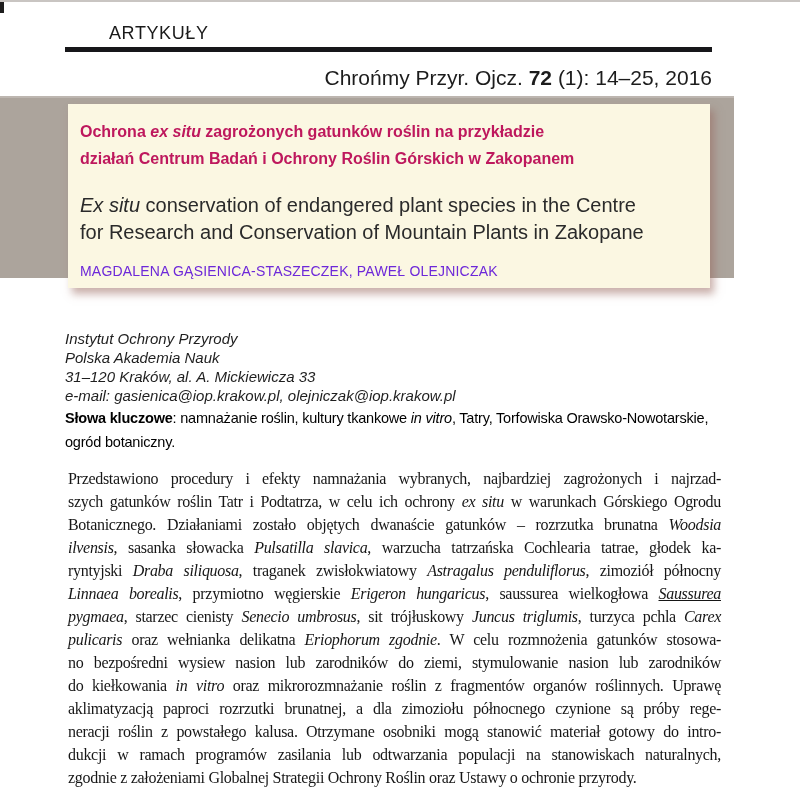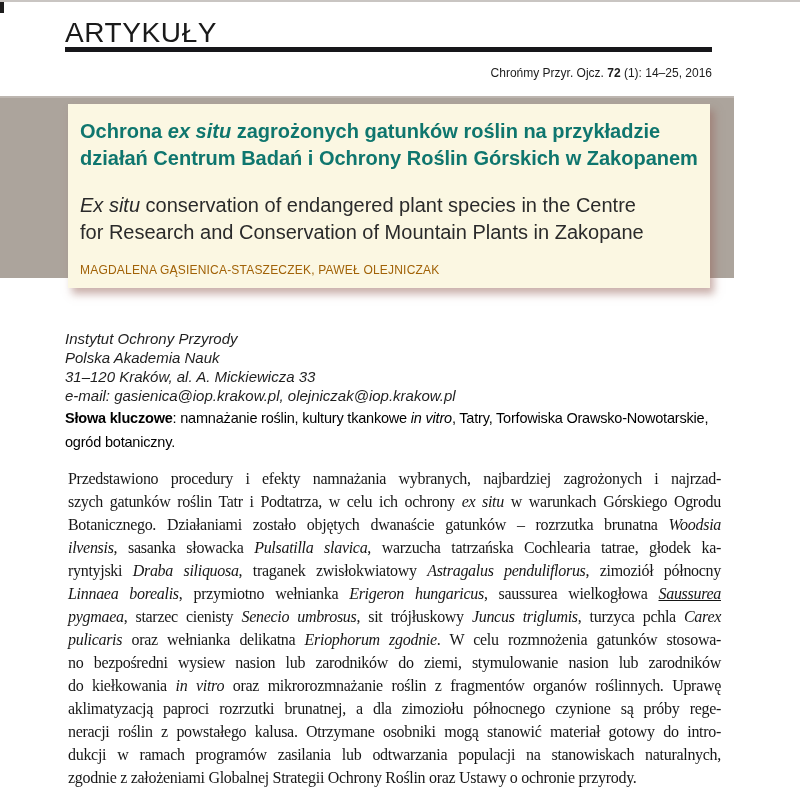--- a/index.html
+++ b/index.html
@@ -16,51 +16,51 @@
     width: 800px; height: 2px;
     background: var(--top_edge, #c9c5c2);
   }
   .corner-mark {
     position: absolute; left: 0; top: 2px;
     width: 4px; height: 11px;
     background: var(--corner, #1d1d1d);
   }
   .header { position: absolute; left: 65px; top: 20px; width: 647px; }
   .section-label {
-    font-size: 28px; line-height: 26px;
-    letter-spacing: 0.6px; color: var(--text_dark, #1a1a1a);
+    font-size: 18px; line-height: 26px;
+    letter-spacing: 0.6px; color: var(--text_dark, #1a1a1a); margin-left: 44px;
   }
   .header-rule { margin-top: 1px; height: 5px; background: var(--rule, #17171a); }
   .journal-line {
     position: absolute; left: 65px; top: 66px; width: 647px;
-    text-align: right; font-size: 12px; color: #1c1c1c;
+    text-align: right; font-size: 21px; color: #1c1c1c;
     white-space: nowrap;
   }
   .gray-band {
     position: absolute; left: 0; top: 96px;
     width: 734px; height: 180px;
     background: var(--band, #aca49c);
     border-top: 2px solid var(--band_edge, #bdb6b0);
   }
   .title-box {
     position: absolute; left: 68px; top: 104px;
     width: 642px; height: 184px;
     box-sizing: border-box;
     padding: 14px 10px 0 12px;
     background: var(--box_bg, #fbf7e2);
     box-shadow: 4px 6px 8px var(--box_shadow, rgba(150,98,88,0.5));
     overflow: hidden;
   }
-  .title-pl { font-size: 20px; font-weight: bold; color: #0f766e; }
+  .title-pl { font-size: 16px; font-weight: bold; color: #be185d; }
   .title-en { font-size: 20px; font-weight: normal; color: #2a2a2a; margin-top: 20px; }
   .title-line { line-height: 27px; white-space: nowrap; }
   .authors {
     margin-top: 17px;
-    font-size: 12px; letter-spacing: 0.2px;
-    color: #a16207; white-space: nowrap;
+    font-size: 14px; letter-spacing: 0.2px;
+    color: #6d28d9; white-space: nowrap;
   }
   .affiliation {
     position: absolute; left: 65px; top: 329px;
     font-style: italic; font-size: 15px; color: #1f1f1f;
   }
   .affil-line { line-height: 19px; white-space: nowrap; }
   .keywords {
     position: absolute; left: 65px; top: 406px; width: 655px;
     font-size: 14.5px; letter-spacing: -0.2px; color: #000000;
   }
@@ -116,21 +116,21 @@
       <div class="kw-line"><span style="font-weight: bold;">Słowa kluczowe</span><span>: namnażanie roślin, kultury tkankowe </span><span style="font-style: italic;">in vitro</span><span>, Tatry, Torfowiska Orawsko-Nowotarskie,</span></div>
       <div class="kw-line"><span>ogród botaniczny.</span></div>
     </div>
 
   <div class="abstract">
       <div class="abs-line"><span>Przedstawiono procedury i efekty namnażania wybranych, najbardziej zagrożonych i najrzad-</span></div>
       <div class="abs-line"><span>szych gatunków roślin Tatr i Podtatrza, w celu ich ochrony </span><span style="font-style: italic;">ex situ</span><span> w warunkach Górskiego Ogrodu</span></div>
       <div class="abs-line"><span>Botanicznego. Działaniami zostało objętych dwanaście gatunków – rozrzutka brunatna </span><span style="font-style: italic;">Woodsia</span></div>
       <div class="abs-line"><span style="font-style: italic;">ilvensis</span><span>, sasanka słowacka </span><span style="font-style: italic;">Pulsatilla slavica</span><span>, warzucha tatrzańska </span><span style="">Cochlearia tatrae</span><span>, głodek ka-</span></div>
       <div class="abs-line"><span>ryntyjski </span><span style="font-style: italic;">Draba siliquosa</span><span>, traganek zwisłokwiatowy </span><span style="font-style: italic;">Astragalus penduliflorus</span><span>, zimoziół północny</span></div>
-      <div class="abs-line"><span style="font-style: italic;">Linnaea borealis</span><span>, przymiotno wełnianka </span><span style="font-style: italic;">Erigeron hungaricus</span><span>, saussurea wielkogłowa </span><span style="font-style: italic; text-decoration: underline;">Saussurea</span></div>
+      <div class="abs-line"><span style="font-style: italic;">Linnaea borealis</span><span>, przymiotno węgierskie </span><span style="font-style: italic;">Erigeron hungaricus</span><span>, saussurea wielkogłowa </span><span style="font-style: italic; text-decoration: underline;">Saussurea</span></div>
       <div class="abs-line"><span style="font-style: italic;">pygmaea</span><span>, starzec cienisty </span><span style="font-style: italic;">Senecio umbrosus</span><span>, sit trójłuskowy </span><span style="font-style: italic;">Juncus triglumis</span><span>, turzyca pchla </span><span style="font-style: italic;">Carex</span></div>
       <div class="abs-line"><span style="font-style: italic;">pulicaris</span><span> oraz wełnianka delikatna </span><span style="font-style: italic;">Eriophorum zgodnie</span><span>. W celu rozmnożenia gatunków stosowa-</span></div>
       <div class="abs-line"><span>no bezpośredni wysiew nasion lub zarodników do ziemi, stymulowanie nasion lub zarodników</span></div>
       <div class="abs-line"><span>do kiełkowania </span><span style="font-style: italic;">in vitro</span><span> oraz mikrorozmnażanie roślin z fragmentów organów roślinnych. Uprawę</span></div>
       <div class="abs-line"><span>aklimatyzacją paproci rozrzutki brunatnej, a dla zimoziołu północnego czynione są próby rege-</span></div>
       <div class="abs-line"><span>neracji roślin z powstałego kalusa. Otrzymane osobniki mogą stanowić materiał gotowy do intro-</span></div>
       <div class="abs-line"><span>dukcji w ramach programów zasilania lub odtwarzania populacji na stanowiskach naturalnych,</span></div>
       <div class="abs-line"><span>zgodnie z założeniami Globalnej Strategii Ochrony Roślin oraz Ustawy o ochronie przyrody.</span></div>
     </div>
 </div>

